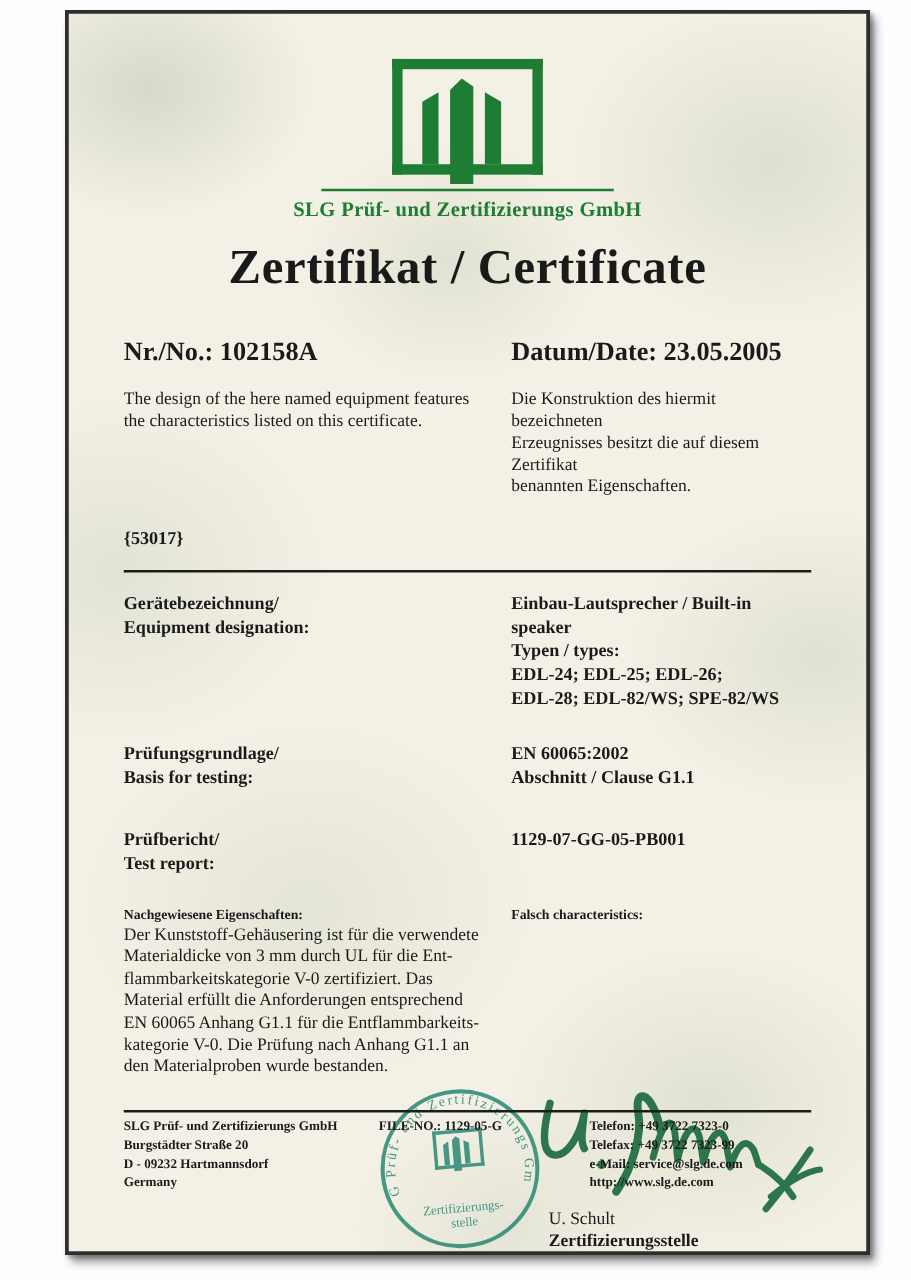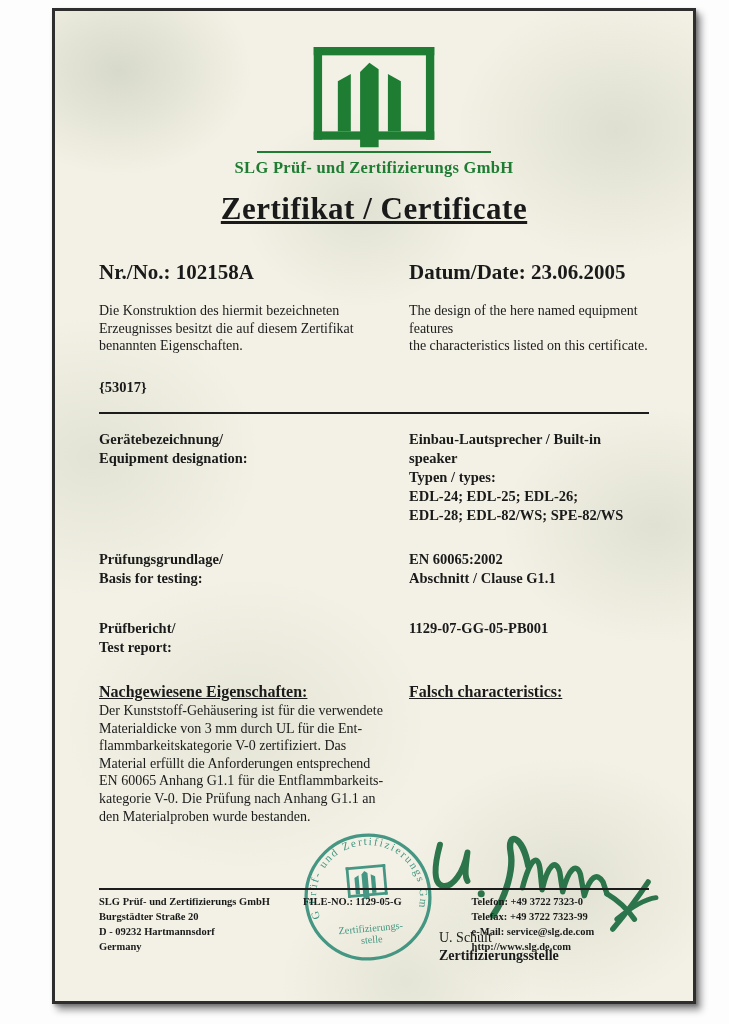--- a/index.html
+++ b/index.html
@@ -23,35 +23,35 @@
       radial-gradient(ellipse 230px 180px at 80% 88%, rgba(150,160,138,.20), transparent 70%),
       radial-gradient(ellipse 180px 150px at 55% 98%, rgba(152,164,140,.16), transparent 70%);
     box-sizing:border-box;
     padding:36px 44px 0 44px;
     margin-left:44px;
   }
   .center{text-align:center;}
   .logo-wrap{display:flex;justify-content:center;}
   .green-rule{height:2px;background:#1e7d33;width:234px;margin:2px auto 0 auto;}
   .company-name{color:#1e7d33;font-weight:bold;font-size:16.5px;margin-top:5px;letter-spacing:.3px;}
-  .cert-title{font-weight:bold;font-size:31px;margin-top:13px;letter-spacing:.5px;text-decoration:underline;}
+  .cert-title{font-weight:bold;font-size:39px;margin-top:13px;letter-spacing:.5px;}
   .grid2{display:grid;grid-template-columns:310px 1fr;}
   .ident-row{margin-top:33px;font-weight:bold;font-size:21px;}
   .intro-row{margin-top:17px;font-size:14px;line-height:1.25;}
   .ml{white-space:pre-line;}
   .field-label{font-weight:bold;font-size:14.5px;line-height:1.32;white-space:pre-line;}
   .field-value{font-weight:bold;font-size:14.5px;line-height:1.32;white-space:pre-line;}
   .row-1{margin-top:16px;}
   .row-2{margin-top:23px;}
   .black-rule{height:2px;background:#1c1c1c;margin-top:15px;}
   .row-3{margin-top:16px;}
   .row-4{margin-top:25px;}
   .row-5{margin-top:30px;}
   .chars-row{margin-top:25px;font-size:14px;line-height:1.26;}
-  .chars-heading{font-weight:bold;font-size:16px;text-decoration:underline;}
+  .chars-heading{font-weight:bold;font-size:11px;}
   .sign-area{position:relative;height:150px;margin-top:2px;}
   .stamp{position:absolute;left:203px;top:4px;width:132px;height:132px;transform:rotate(-5deg);opacity:.88;}
   .signature-svg{position:absolute;left:322px;top:-2px;width:252px;height:108px;}
   .signer{position:absolute;left:340px;top:102px;font-size:14px;line-height:1.3;}
   .signer-name{}
   .signer-role{font-weight:bold;}
   .footer{
     position:absolute;left:44px;right:44px;bottom:46px;
     border-top:2px solid #1c1c1c;padding-top:5px;
     display:grid;grid-template-columns:1.15fr .95fr 1fr;
@@ -76,29 +76,29 @@
         <polygon points="80,29 94,37 94,91 80,91"></polygon>
       </g>
     </svg>
   </div>
   <div class="green-rule"></div>
   <div class="company-name center">SLG Prüf- und Zertifizierungs GmbH</div>
   <div class="cert-title center">Zertifikat / Certificate</div>
 
   <div class="grid2 ident-row">
     <div>Nr./No.: 102158A</div>
-    <div>Datum/Date: 23.06.2005</div>
+    <div>Datum/Date: 23.05.2005</div>
   </div>
 
   <div class="grid2 intro-row">
+    <div class="ml">The design of the here named equipment features
+the characteristics listed on this certificate.</div>
     <div class="ml">Die Konstruktion des hiermit bezeichneten
 Erzeugnisses besitzt die auf diesem Zertifikat
 benannten Eigenschaften.</div>
-    <div class="ml">The design of the here named equipment features
-the characteristics listed on this certificate.</div>
   </div>
 
 
   <div class="grid2 row-2">
     <div class="field-value">{53017}</div>
   </div>
 
   <div class="black-rule"></div>
 
   <div class="grid2 row-3">

